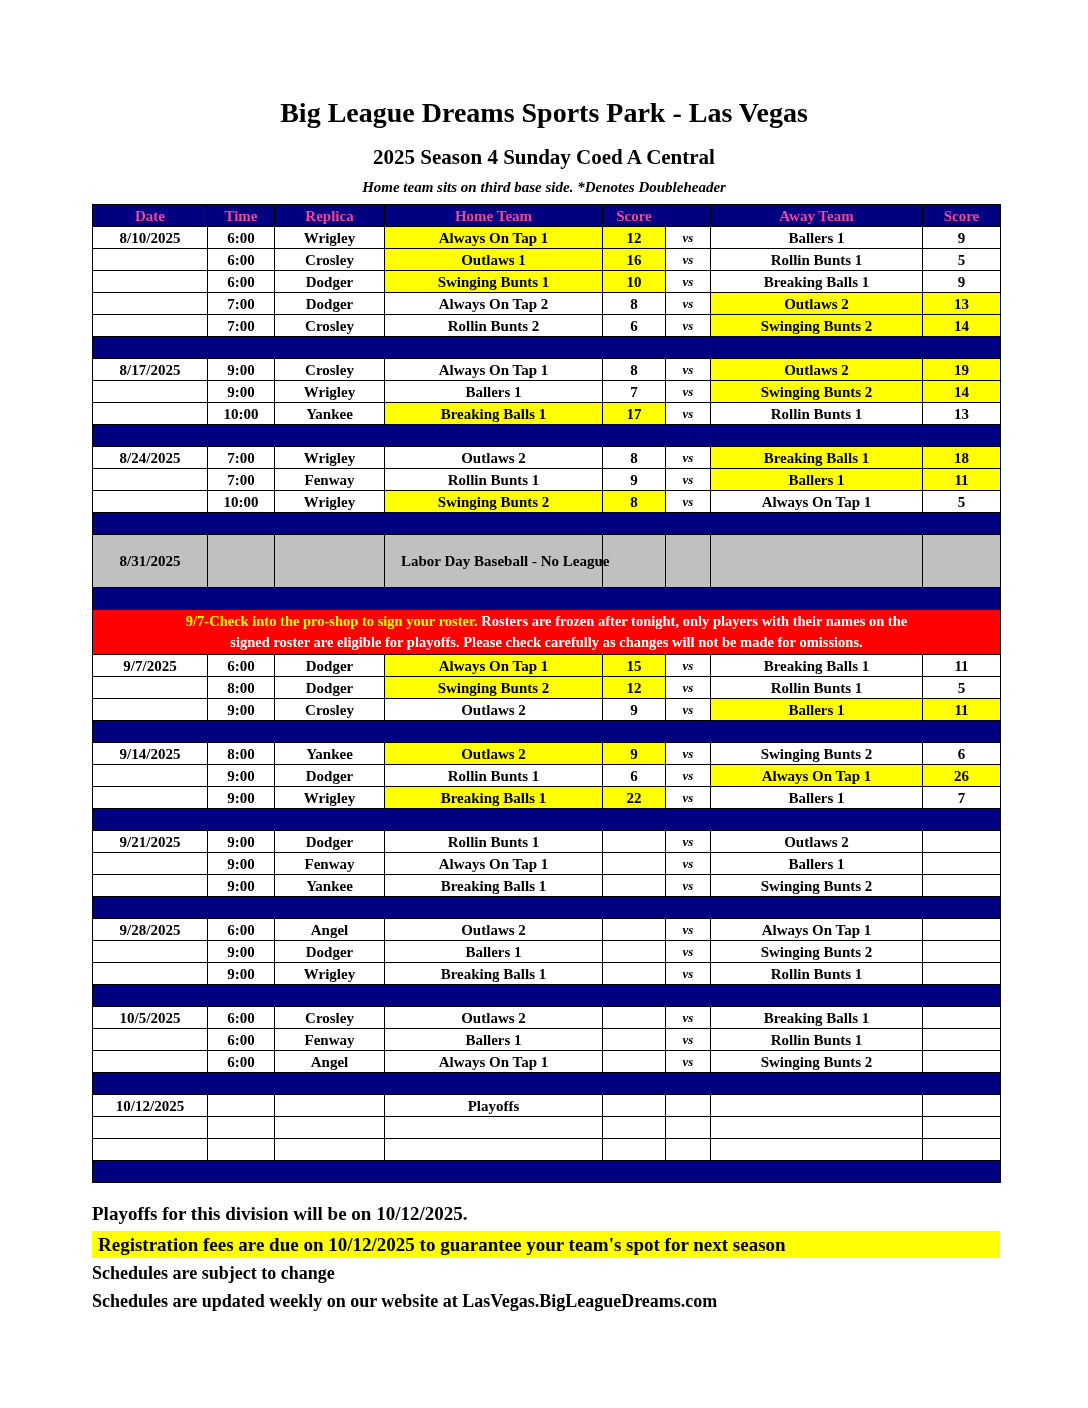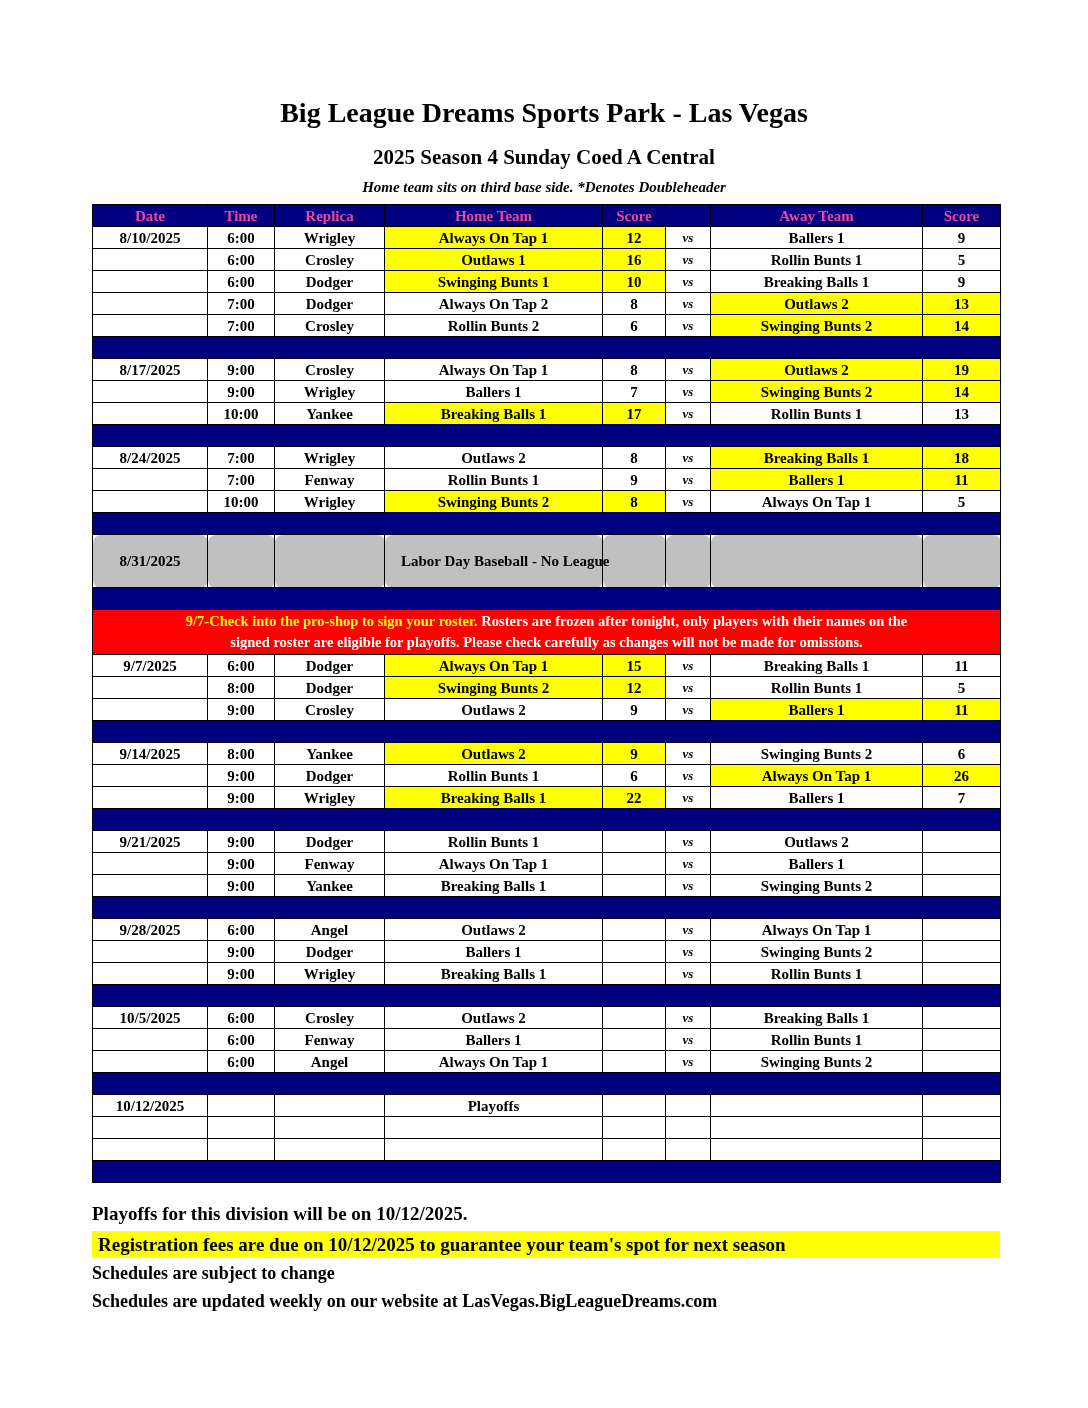--- a/index.html
+++ b/index.html
@@ -30,21 +30,21 @@
     text-align:center;
     line-height:20px;
     padding:0 2px;
     overflow:hidden;
     white-space:nowrap;
   }
   .sched th.hdr { background:#000080; color:#ec4899; font-size:15px; }
   tr.sep td { background:#000080; }
   td.win { background:#FFFF00; }
   td.vs  { font-style:italic; font-size:13px; }
-  tr.gray td { background:#C0C0C0;border-radius:8px; }
+  tr.gray td { background:#C0C0C0; }
   td.spec-text { overflow:visible; padding:16px; }
   td.notice {
     background:#FF0000; color:#fff;
     font-size:14.5px; line-height:21px;
     padding:1px 4px; white-space:normal; height:auto;
   }
   td.notice .yellow-text { color:#FFFF00; }
 
   .footer { margin-left:92px; width:908px; margin-top:18px;font-family:Liberation Serif, serif; }
   .f-line  { font-size:19px; font-weight:bold; line-height:25px; margin-top:3px; }

